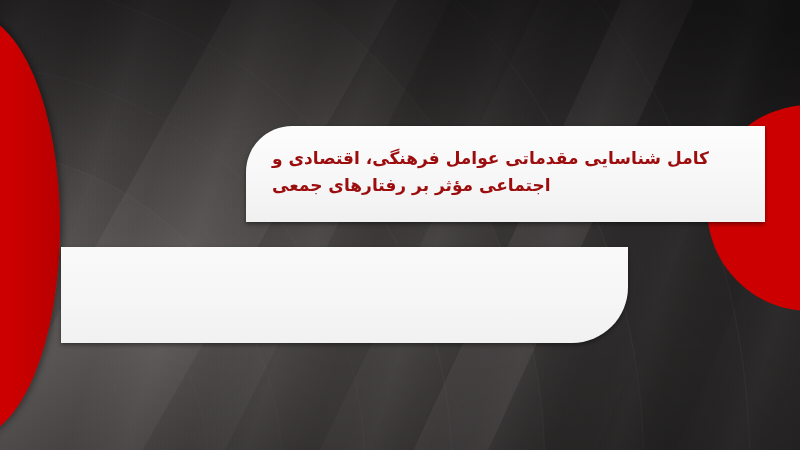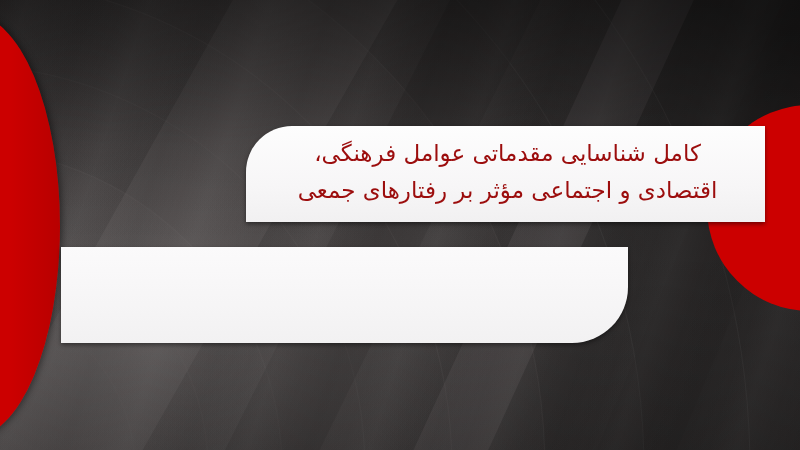--- a/index.html
+++ b/index.html
@@ -100,25 +100,25 @@
     box-shadow: 0 2px 4px rgba(0,0,0,0.45);
     display: flex;
     align-items: center;
     justify-content: center;
     box-sizing: border-box;
     padding: 4px 22px 8px 26px;
     z-index: 5;
   }
   .title-text {
     direction: rtl;
-    text-align: center;
+    text-align: left;
     color: #9c0d0d;
     font-family: "DejaVu Sans", sans-serif;
-    font-weight: normal;
-    font-size: 23px;
+    font-weight: bold;
+    font-size: 17px;
     line-height: 1.6;
     letter-spacing: 0px;
     white-space: pre-line;
     width: 100%;
   }
 
   
   .content-box {
     position: absolute;
     left: 61px;

